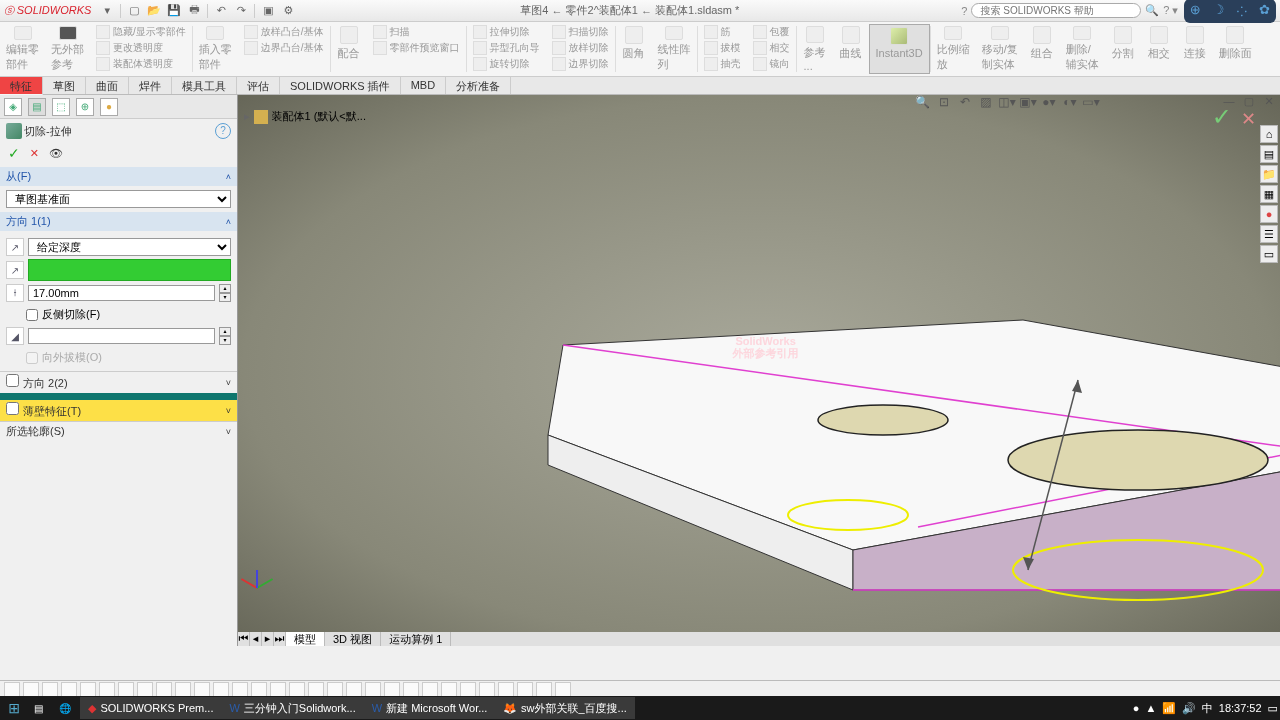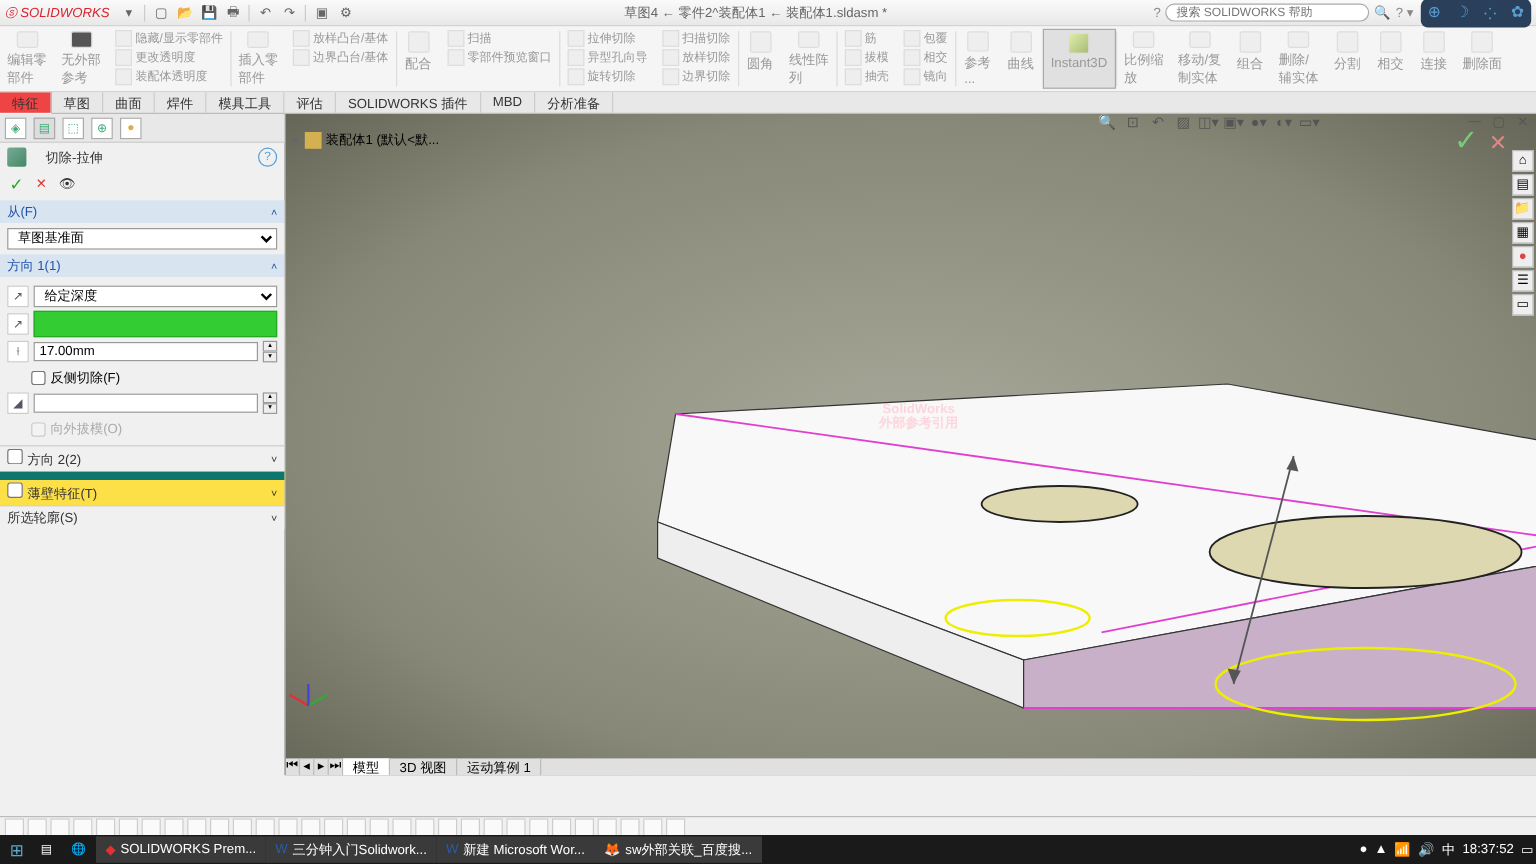--- a/index.html
+++ b/index.html
@@ -21,21 +21,21 @@
 .ribbon-group { display:flex; flex-direction:column; }
 .ribbon-group .small { font-size:10px; color:#999; padding:1px 6px; display:flex; align-items:center; gap:3px; }
 .ribbon-group .small .ico-s { width:14px; height:14px; background:#eee; border:1px solid #ddd; }
 .tabbar { height:18px; background:#e8e8e8; border-bottom:1px solid #bbb; display:flex; }
 .tab { padding:2px 10px; font-size:11px; color:#333; border-right:1px solid #ccc; cursor:pointer; }
 .tab.active { background:#ef4444; border-bottom:1px solid #f5f5f5; margin-bottom:-1px; }
 .main { display:flex; height:551px; }
 .prop-panel { width:238px; background:#f0f0f0; border-right:1px solid #999; display:flex; flex-direction:column; }
 .prop-tabs { height:24px; background:#e8e8e8; display:flex; align-items:center; padding:0 4px; gap:6px; border-bottom:1px solid #ccc; }
 .prop-tab { width:18px; height:18px; border:1px solid #aaa; background:#fff; cursor:pointer; display:flex; align-items:center; justify-content:center; font-size:10px; color:#4a7; }
-.feat-header { display:flex; align-items:center; padding:4px 6px; gap:16px; }
+.feat-header { display:flex; align-items:center; padding:4px 6px; gap:2px; }
 .feat-header .cube { width:16px; height:16px; background:linear-gradient(135deg,#7a9,#486); border-radius:2px; }
 .feat-header .title { font-weight:normal; color:#333; }
 .feat-header .help { margin-left:auto; color:#5a9fd4; cursor:pointer; width:16px;height:16px;border:1px solid #5a9fd4;border-radius:50%;text-align:center;line-height:14px;font-size:10px; }
 .feat-controls { display:flex; gap:10px; padding:2px 8px 6px; align-items:center; }
 .feat-controls .ok { color:#2a2; font-size:14px; cursor:pointer; }
 .feat-controls .cancel { color:#d33; font-size:11px; cursor:pointer; }
 .feat-controls .eye { font-size:11px; color:#333; cursor:pointer; }
 .section-head { background:#d8e4f0; padding:2px 6px; font-size:11px; color:#2255aa; display:flex; align-items:center; justify-content:space-between; cursor:pointer; }
 .section-head .chev { font-size:9px; }
 .section-body { padding:4px 6px; background:#f0f0f0; }

